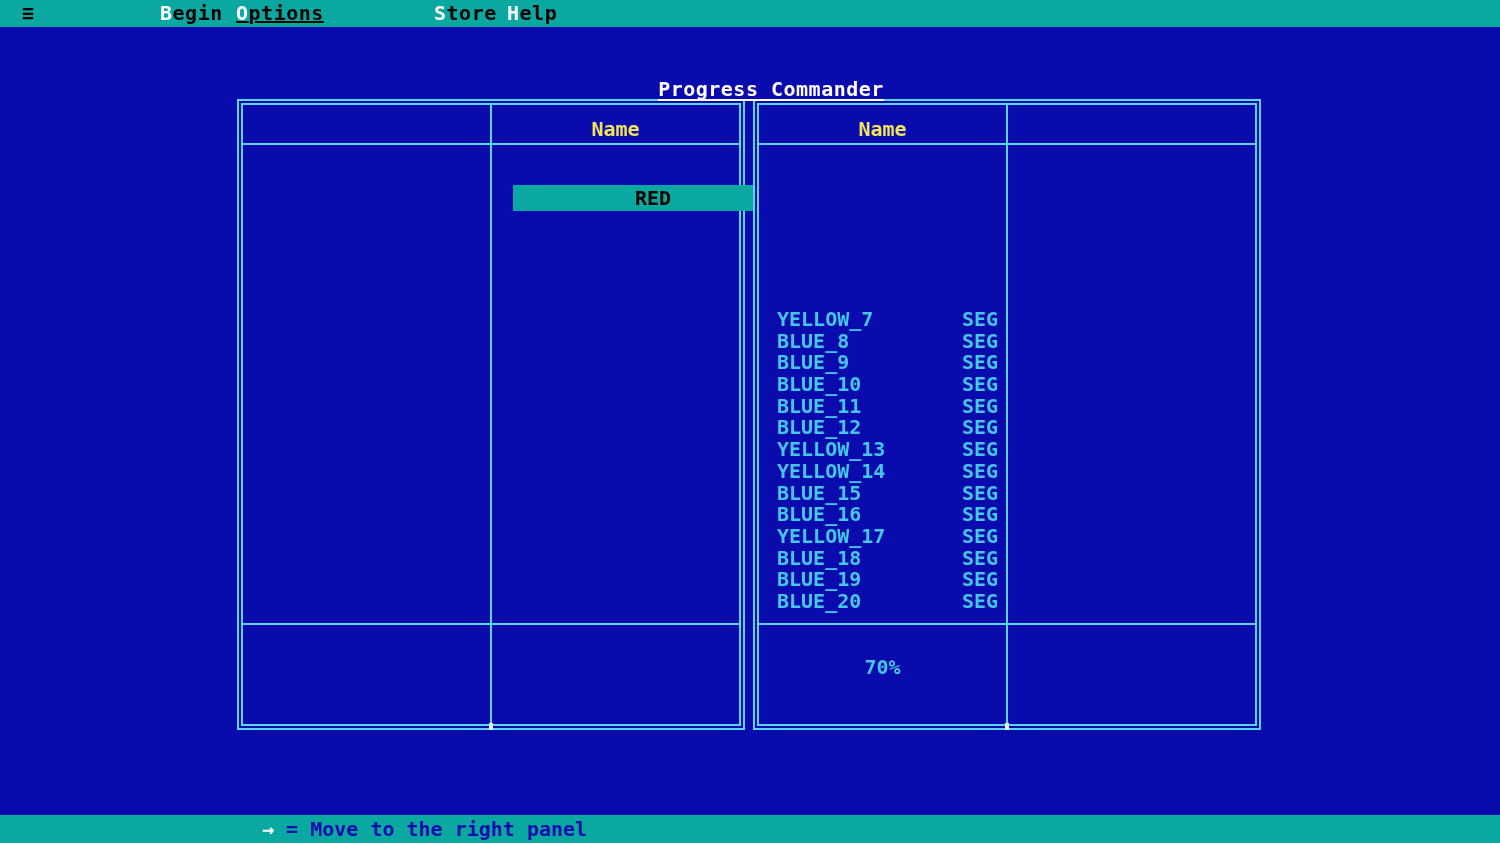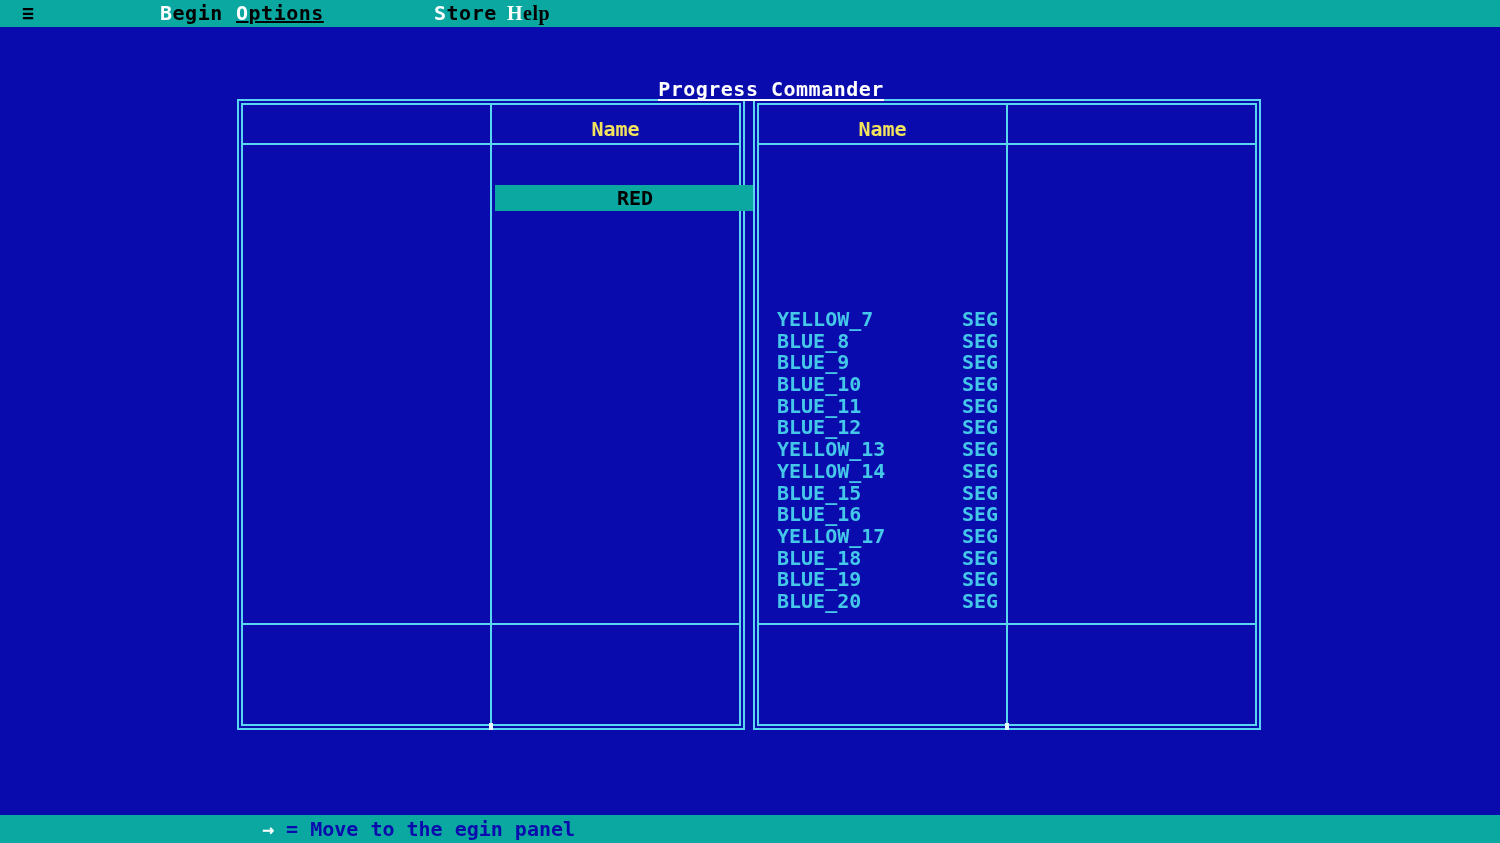--- a/index.html
+++ b/index.html
@@ -37,21 +37,21 @@
   .menu-items { position: absolute; inset: 0; }
   .menu-item {
     position: absolute; top: 0; line-height: 27px;
     color: var(--menu-text-black); cursor: default;
     letter-spacing: 0.5px;
   }
   .menu-item .hotkey { color: var(--title-white); font-weight: bold; }
   .menu-item:nth-of-type(1) { left: 112px; margin-left: 48px; }
   .menu-item:nth-of-type(2) { left: 236px; text-decoration: underline; }
   .menu-item:nth-of-type(3) { left: 390px; margin-left: 44px; }
-  .menu-item:nth-of-type(4) { left: 507px; font-family: Liberation Serif, serif; }
+  .menu-item:nth-of-type(4) { left: 507px; }
 
   
   .title-row {
     position: absolute; top: 77px; left: 0; width: 1500px;
     text-align: center; z-index: 4; margin-left: 21px;
   }
   .title {
     display: inline-block;
     color: var(--title-white);
     line-height: 20px;
@@ -89,21 +89,21 @@
   .col-header {
     position: absolute; top: 12px; height: 24px; line-height: 24px;
     width: 247px; text-align: center;
     color: var(--header-yellow);
   }
   .col-header.right-col { left: 249px; }
   .col-header.left-col  { left: 0; }
 
   
   .selected-bar {
-    position: absolute; top: 80px; left: 252px;
+    position: absolute; top: 80px; left: 270px;
     width: 280px; height: 26px; line-height: 26px;
     background: var(--bar-teal);
     color: var(--menu-text-black);
     text-align: center;
     cursor: default;
   }
 
   
   .file-list {
     position: absolute; top: 204px; left: 0; width: 219px;
@@ -237,19 +237,20 @@
         <div class="list-row">
           <span class="item-name">BLUE_19</span>
           <span class="item-type">SEG</span>
         </div>
 
         <div class="list-row">
           <span class="item-name">BLUE_20</span>
           <span class="item-type">SEG</span>
         </div>
       </div>
+    <div class="footer-label">70%</div>
     <div class="divider-dot"></div>
   </div>
 </div>
 
 <div class="statusbar">
-  <span class="status-line"><span class="arrow">→</span><span> </span><span>= Move to the egin panel</span></span>
+  <span class="status-line"><span class="arrow">→</span><span> </span><span>= Move to the right panel</span></span>
 </div>
 
 </body></html>

